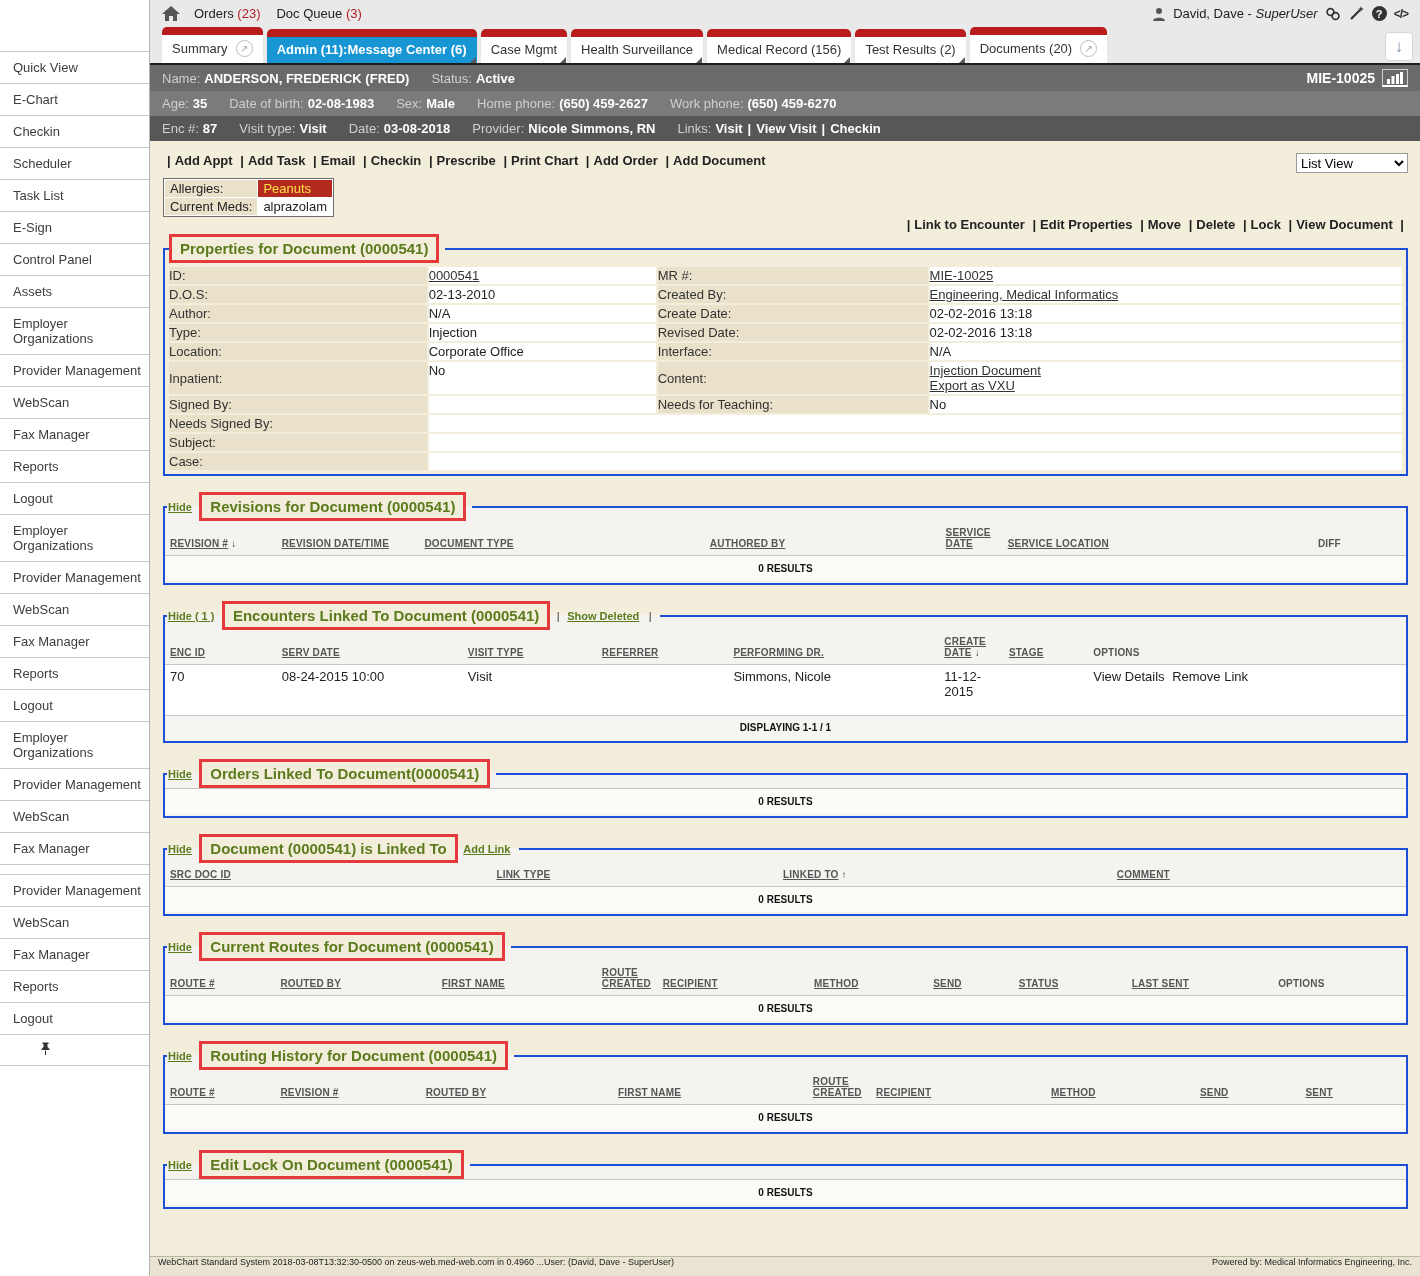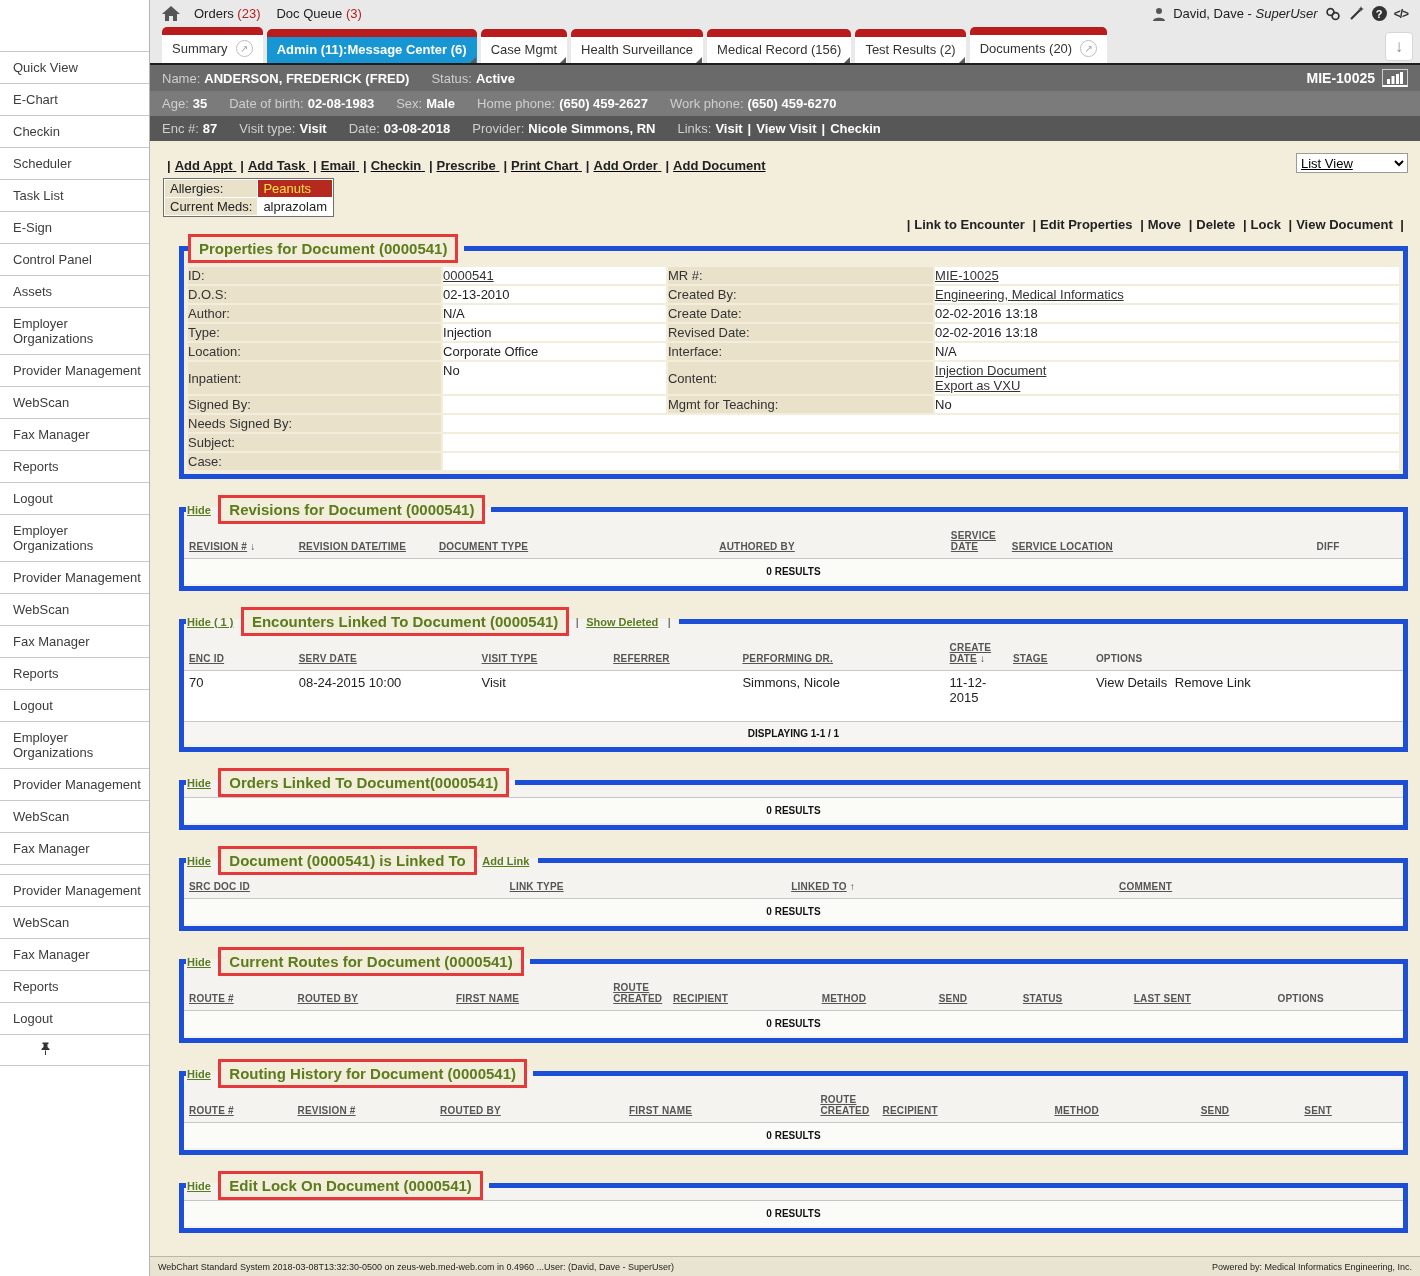--- a/index.html
+++ b/index.html
@@ -86,21 +86,21 @@
     cursor:pointer; border-bottom:2px solid #fff;
   }
   .enc-links a { color:#fff; font-weight:bold; text-decoration:none; }
   .enc-links .p { color:#fff; font-weight:bold; margin:0 5px; }
 
   
   .main {
     margin-left:150px; height:1115px; background:#f3eedc;
     padding:12px 12px 0 13px; position:relative;
   }
-  .quickrow { display:flex; align-items:flex-end; justify-content:space-between;text-decoration:underline; }
+  .quickrow { display:flex; align-items:flex-start; justify-content:space-between; }
   .quicklinks { font-size:13px; font-weight:bold; color:#222; }
   .quicklinks a { color:#222; }
   .quicklinks .p { margin:0 4px; }
   .view-select { width:112px; height:20px; font-size:13px; font-family:"Liberation Sans",sans-serif; border:1px solid #9a9a9a; background:#fff; }
 
   .allergy-box {
     border-collapse:separate; border-spacing:1px; background:#fff;
     border:1px solid #6e6e6e; margin-top:5px; font-size:13px;
   }
   .allergy-box td { padding:1px 5px; }
@@ -108,21 +108,21 @@
   .al-lbl a { color:#222; }
   .al-red { background:#b52a1e; }
   .al-red a { color:#fde047; }
   .al-white a { color:#222; }
 
   .docactions { text-align:right; font-size:13px; font-weight:bold; color:#222; margin-top:0px; }
   .docactions a { color:#222; }
   .docactions .p { margin:0 4px; }
 
   
-  fieldset { border:5px solid #1d4ed8;margin-left:16px; }
+  fieldset { border:2px solid #1d4ed8; }
   fieldset.props { background:#f3eedc; padding:2px; margin-top:2px; }
   fieldset.sec { background:#f4f3ef; padding:0 0 2px 0; margin-top:16px; }
   legend { margin-left:2px; padding-right:6px; white-space:nowrap; }
   legend > * { display:inline-block; vertical-align:middle; }
   .green-link { color:#5b7b1c; font-size:11px; font-weight:bold; text-decoration:underline; margin:0 3px 0 1px; }
   .leg-sep { font-size:11px; color:#333; margin:0 2px; }
   .redbox {
     border:3px solid #e5393c; padding:3px 8px; background:#f3eedc;
     color:#5b7b1c; font-weight:bold; font-size:15px;
   }
@@ -154,21 +154,21 @@
   }
   .data-row .opt { margin-right:4px; color:#222; }
   .foot-row td {
     text-align:center; font-size:10px; font-weight:bold; color:#111;
     border-top:1px solid #c6c6c6; padding:6px 4px; background:#f6f5f2;
   }
 
   
   .footer {
     margin-left:150px; height:20px; background:#e9e4d2; border-top:1px solid #bcb7a5;
-    display:flex; align-items:center; justify-content:space-between;
+    display:flex; align-items:flex-start; justify-content:space-between;
     font-size:9px; color:#222; padding:0 8px;
   }
 </style>
 </head>
 <body>
 
 <div class="sidebar">
   <div class="side-spacer"></div>
   <div class="side-item">Quick View</div>
   <div class="side-item">E-Chart</div>
@@ -411,21 +411,21 @@
         <td class="pval" style="vertical-align:top">No</td>
         <td class="plabel2">Content:</td>
         <td class="pval">
           <a style="text-decoration:underline">Injection Document</a>
           <a style="text-decoration:underline">Export as VXU</a>
         </td>
       </tr>
       <tr>
         <td class="plabel">Signed By:</td>
         <td class="pval"></td>
-        <td class="plabel2">Mgmt for Teaching:</td>
+        <td class="plabel2">Needs for Teaching:</td>
         <td class="pval">No</td>
       </tr>
       <tr>
         <td class="plabel">Needs Signed By:</td>
         <td class="pval" colspan="3"></td>
       </tr>
       <tr>
         <td class="plabel">Subject:</td>
         <td class="pval" colspan="3"></td>
       </tr>

